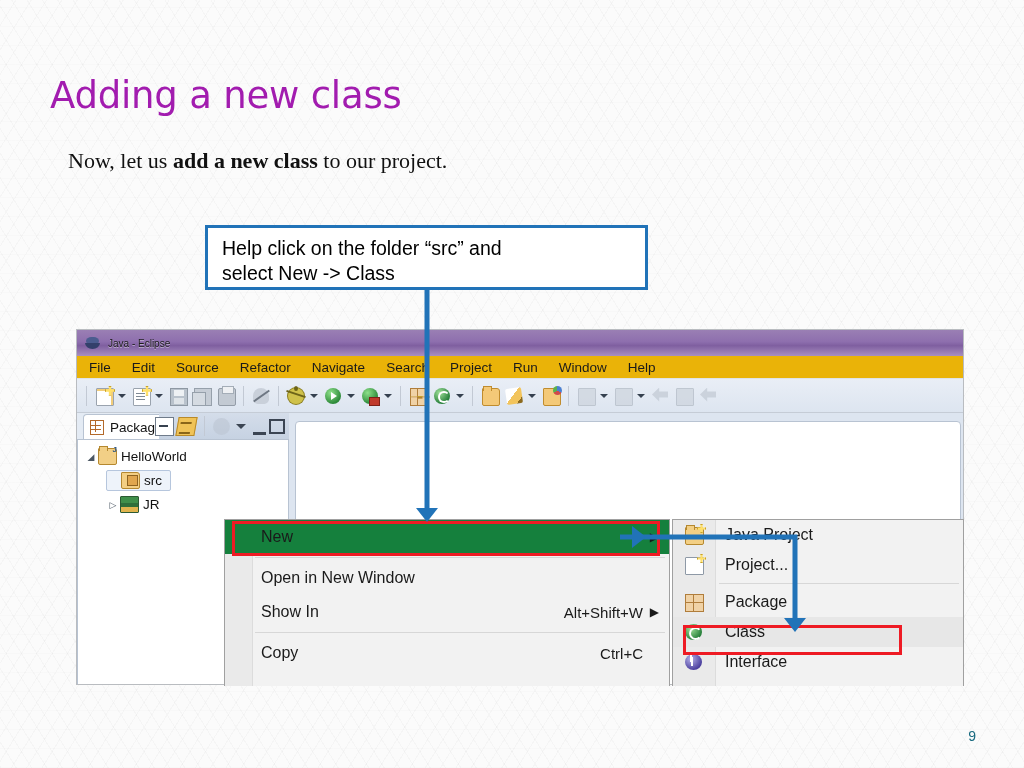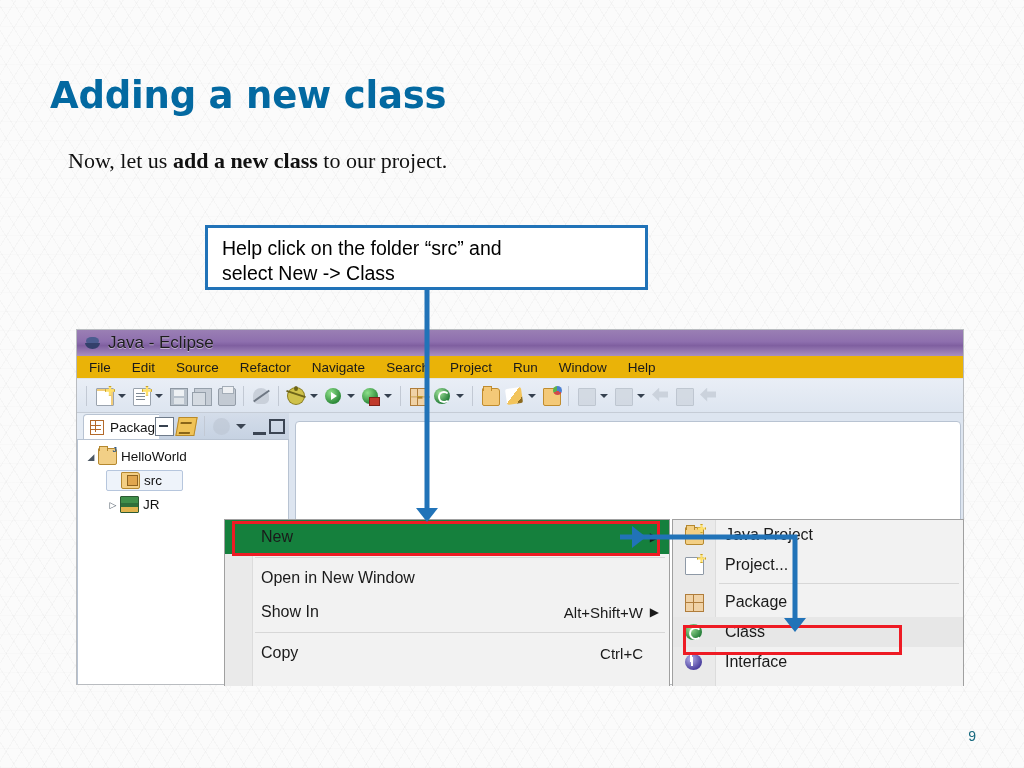--- a/index.html
+++ b/index.html
@@ -15,22 +15,22 @@
       repeating-linear-gradient(-122deg, rgba(0,0,0,0.022) 0 1px, transparent 1px 13px),
       repeating-linear-gradient(0deg, rgba(0,0,0,0.012) 0 1px, transparent 1px 19px);
     font-family: "Liberation Sans", sans-serif;
     color: #000;
   }
 
   
   #slide-title {
     position: absolute; left: 50px; top: 74px;
     font-family: "DejaVu Sans", sans-serif;
-    font-size: 37px; font-weight: bold;
-    color: #0369a1; letter-spacing: -0.2px;
+    font-size: 37px; font-weight: normal;
+    color: #a21caf; letter-spacing: -0.2px;
     white-space: nowrap;
   }
   #slide-subtitle {
     position: absolute; left: 68px; top: 148px;
     font-family: "Liberation Serif", serif;
     font-size: 22px; color: #111;
     white-space: nowrap;
   }
   #slide-subtitle b { font-weight: bold; margin-top: 40px; }
 
@@ -67,21 +67,21 @@
     background: #eef2f7;
     font-family: "Liberation Sans", sans-serif;
   }
   #titlebar {
     height: 26px;
     background: linear-gradient(to bottom, #9a7fb4 0%, #8e6fae 45%, #7f5fa0 60%, #a98fc0 100%);
     display: flex; align-items: center; padding-left: 8px;
     position: relative;
   }
   #titlebar .tb-text {
-    font-size: 17px; color: #1d1d1d; margin-left: 7px;
+    font-size: 10px; color: #1d1d1d; margin-left: 7px;
     text-shadow: 0 1px 0 rgba(255,255,255,.45);
     white-space: nowrap;
   }
   .eclipse-logo {
     width: 16px; height: 14px; position: relative; flex: none;
   }
   .eclipse-logo::before{
     content:""; position:absolute; left:1px; top:1px; width:13px; height:8px;
     border-radius:50%/60%; background:#4b5c8f;
   }
@@ -403,21 +403,21 @@
         <span class="vt-btn vt-menu"></span>
         <span class="vt-btn vt-min"></span>
         <span class="vt-btn vt-max"></span>
       </div>
       <div id="pe-body">
           <div class="tree-row" style="margin-left: 6px; margin-top: 6px; width: fit-content; padding-right: 8px;">
             <span class="tw-arrow">◢</span>
             <span class="tw-icon ti-proj"></span>
             <span>HelloWorld</span>
           </div>
-          <div class="tree-row row-selected" style="margin-left: 28px; margin-top: 3px; width: fit-content; padding-right: 20px;">
+          <div class="tree-row row-selected" style="margin-left: 28px; margin-top: 3px; width: fit-content; padding-right: 8px;">
             <span class="tw-arrow"></span>
             <span class="tw-icon ti-src"></span>
             <span>src</span>
           </div>
           <div class="tree-row" style="margin-left: 28px; margin-top: 3px; width: fit-content; padding-right: 8px;">
             <span class="tw-arrow">▷</span>
             <span class="tw-icon ti-jre"></span>
             <span>JR</span>
           </div>
         </div>

